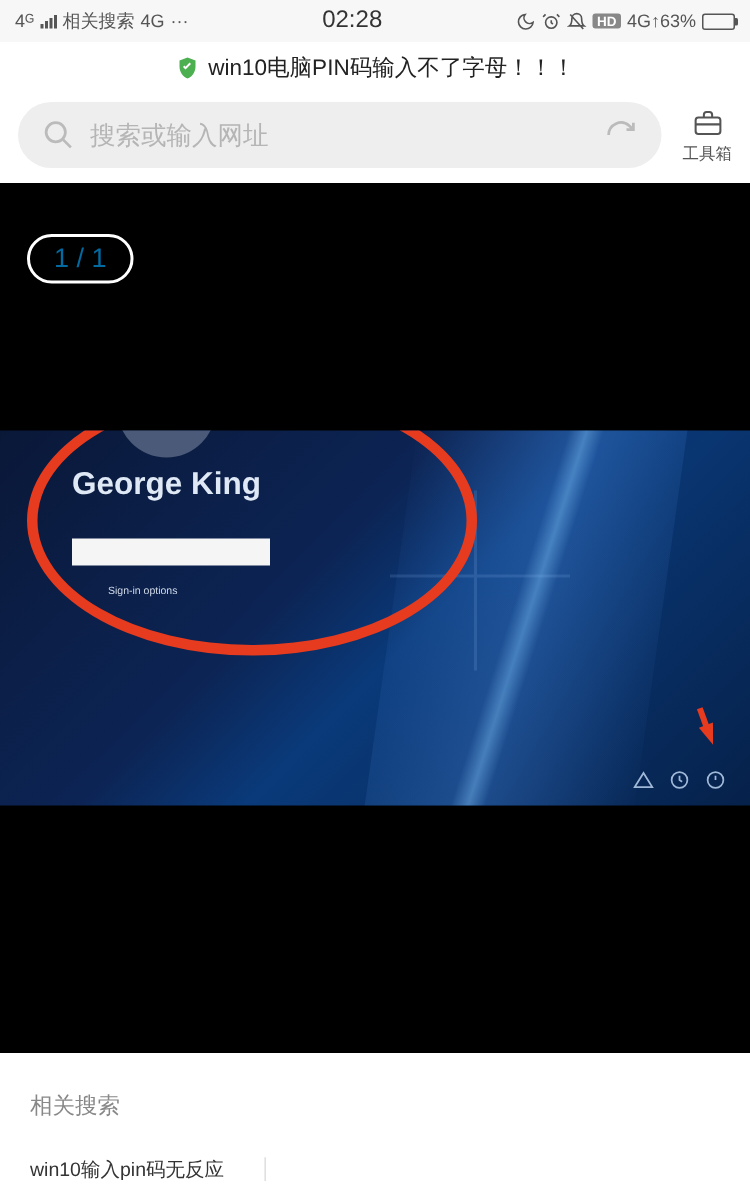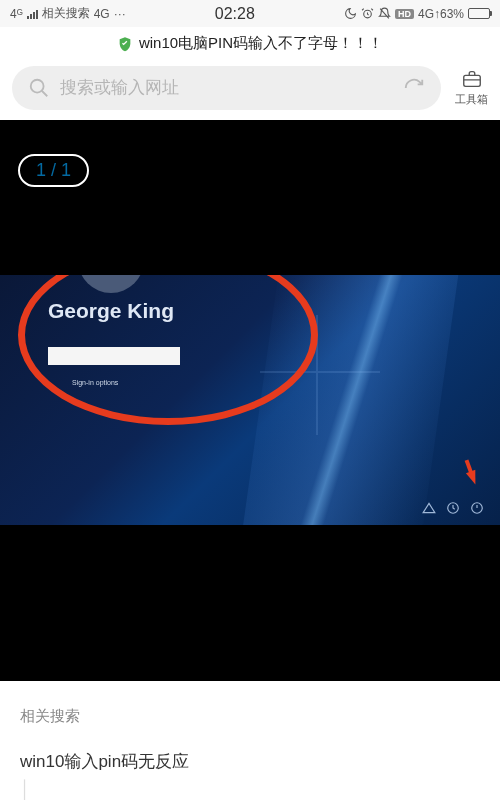--- a/index.html
+++ b/index.html
@@ -35,21 +35,21 @@
 .avatar-stub { position: absolute; left: 78px; top: -18px; width: 66px; height: 36px; border-radius: 0 0 40px 40px; background: #4a5a78; }
 .user-name { position: absolute; left: 48px; top: 24px; color: #dfe8f5; font-size: 21px; font-weight: 700; }
 .pin-input { position: absolute; left: 48px; top: 72px; width: 132px; height: 18px; background: #f5f5f5; }
 .signin-opts { position: absolute; left: 72px; top: 104px; color: #cfd9e8; font-size: 7px; }
 .red-circle { position: absolute; left: 18px; top: -30px; width: 300px; height: 180px; border: 7px solid #e63b1e; border-radius: 50%; z-index: 2; }
 .red-arrow { position: absolute; right: 22px; bottom: 40px; width: 0; height: 0; border-left: 5px solid transparent; border-right: 5px solid transparent; border-top: 14px solid #e63b1e; transform: rotate(-20deg); }
 .red-arrow::before { content: ""; position: absolute; left: -2px; top: -26px; width: 4px; height: 16px; background: #e63b1e; }
 .bottom-icons { position: absolute; right: 16px; bottom: 10px; display: flex; gap: 10px; color: #a0b8d8; }
 .bottom-icons svg { width: 14px; height: 14px; }
 .related { padding: 26px 20px 10px 20px; color: #888; font-size: 15px; }
-.links-row { display: flex; padding: 14px 20px 0 20px; color: #333; font-size: 17px; gap: 7px; flex-direction: column; }
+.links-row { display: flex; padding: 14px 20px 0 20px; color: #333; font-size: 13px; gap: 24px; }
 .vdiv { color: #ddd; }
 </style>
 </head>
 <body>
 
 <div class="status-bar">
   <div class="status-left">
     <span>4ᴳ</span>
     <span class="signal-bars">
         <span></span>

